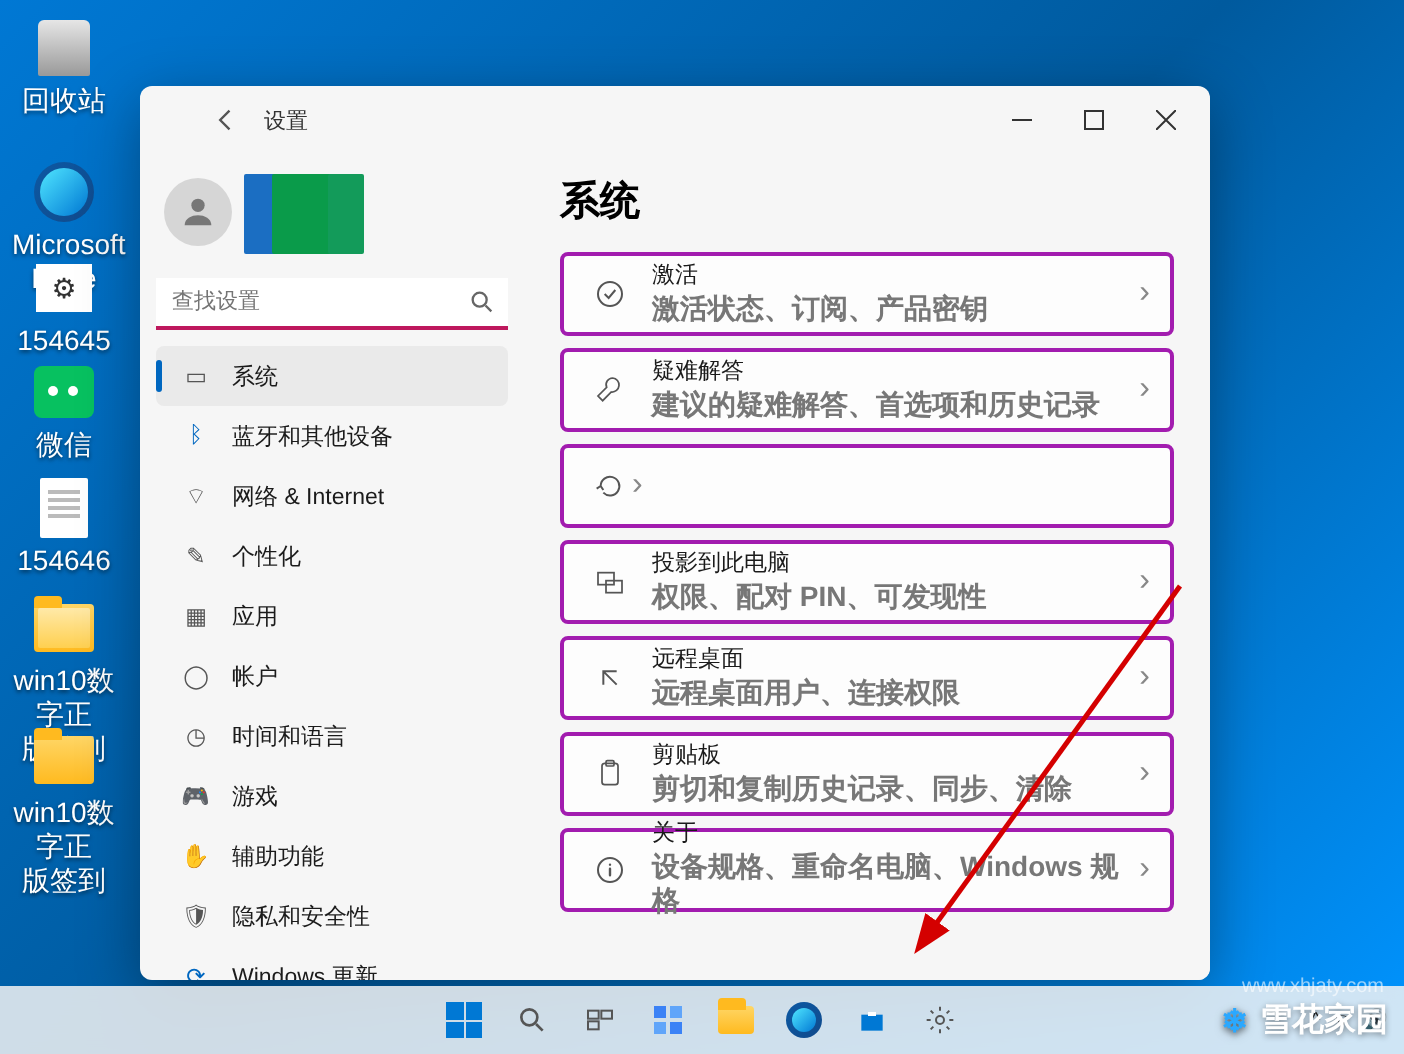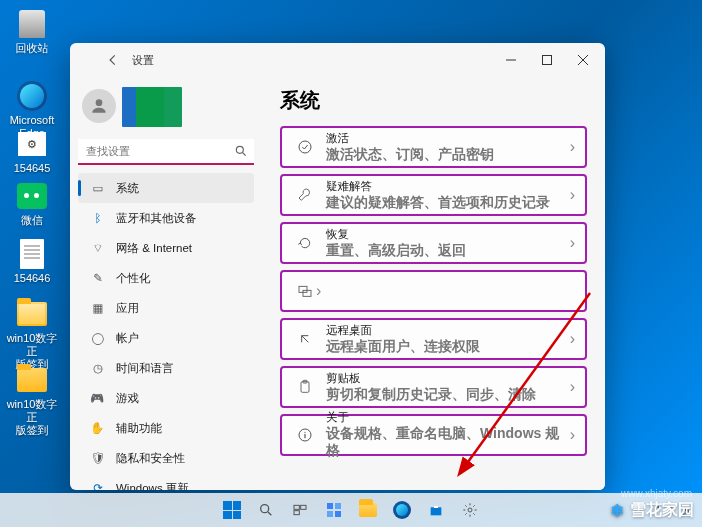--- a/index.html
+++ b/index.html
@@ -1,20 +1,20 @@
 <!DOCTYPE html>
 <html><head>
 <meta charset="utf-8">
 <style>
 * { margin: 0; padding: 0; box-sizing: border-box; font-family: "Microsoft YaHei", "Segoe UI", sans-serif; }
 body { width: 702px; height: 527px; background: linear-gradient(135deg, #0078d4 0%, #005a9e 50%, #0094ff 100%); position: relative; overflow: hidden; }
 
 
 .desktop { position: absolute; left: 0; top: 0; width: 702px; height: 500px; }
-.desktop-icon { width: 52px; position: absolute; text-align: center; color: #fff; font-size: 11px; cursor: pointer; }
+.desktop-icon { width: 52px; position: absolute; text-align: center; color: #fff; font-size: 14px; cursor: pointer; }
 .desktop-icon .icon-img { width: 32px; height: 32px; margin: 2px auto; display: grid; place-items: center; }
 .desktop-icon .label { text-shadow: 0 1px 2px rgba(0,0,0,.6); line-height: 1.2; }
 .bin { background: linear-gradient(#e6e6e6,#999); border-radius: 3px 3px 1px 1px; width: 26px; height: 28px; }
 .edge { background: linear-gradient(135deg,#0c59a4,#114a8b); border-radius: 50%; width: 30px; height: 30px; position: relative; }
 .edge::after { content:""; position:absolute; inset:3px; border-radius:50%; background: linear-gradient(135deg,#50e6ff,#0078d4); }
 .gearbox { background:#fff; width:28px; height:24px; display:grid; place-items:center; color:#333; }
 .wechat { background:#07c160; width:30px; height:26px; border-radius:4px; position:relative; }
 .wechat::before,.wechat::after{content:"";position:absolute;background:#fff;border-radius:50%;width:5px;height:5px;}
 .wechat::before{left:7px;top:10px;} .wechat::after{left:17px;top:10px;}
 .txtfile { background:#fff; width:24px; height:30px; border-radius:1px; position:relative; }
@@ -248,32 +248,32 @@
             <div class="c-sub">建议的疑难解答、首选项和历史记录</div>
           </span>
         <span class="chev">›</span>
       </div>
       <div class="card">
         <span class="c-icon">
             <svg width="16" height="16" viewBox="0 0 24 24">
               <path d="M5 12a7 7 0 1 1 2 5M5 12l-3 2m3-2l2 3" fill="none" stroke="currentColor" stroke-width="1.5"></path>
             </svg>
           </span>
-        <span class="c-text">
-            <div class="c-title">恢复</div>
-            <div class="c-sub">重置、高级启动、返回</div>
-          </span>
         <span class="chev">›</span>
       </div>
       <div class="card">
         <span class="c-icon">
             <svg width="16" height="16" viewBox="0 0 24 24">
               <rect x="3" y="5" width="12" height="9" fill="none" stroke="currentColor" stroke-width="1.3"></rect>
               <rect x="9" y="11" width="12" height="9" fill="none" stroke="currentColor" stroke-width="1.3"></rect>
             </svg>
+          </span>
+        <span class="c-text">
+            <div class="c-title">投影到此电脑</div>
+            <div class="c-sub">权限、配对 PIN、可发现性</div>
           </span>
         <span class="chev">›</span>
       </div>
       <div class="card">
         <span class="c-icon">
             <svg width="16" height="16" viewBox="0 0 24 24">
               <path d="M7 7l10 10M7 17V7h10" fill="none" stroke="currentColor" stroke-width="1.5"></path>
             </svg>
           </span>
         <span class="c-text">

